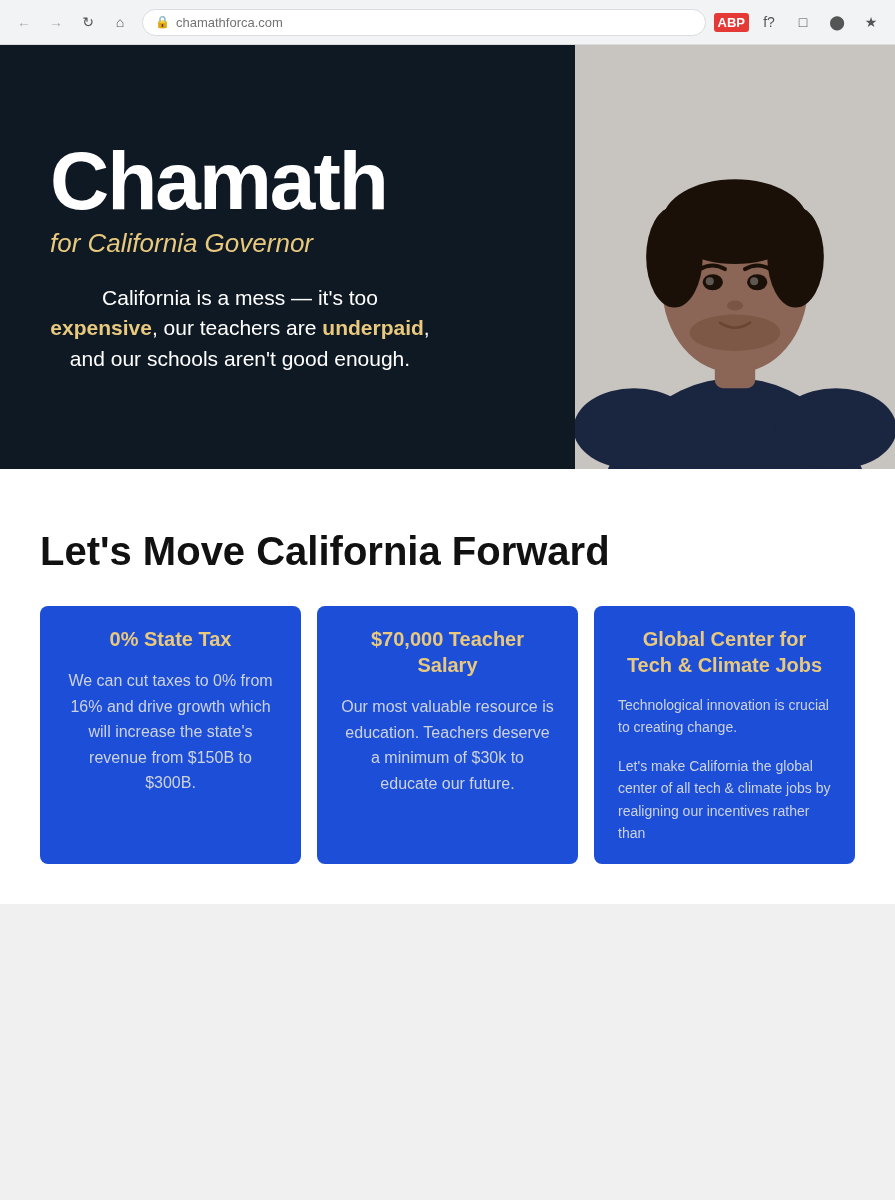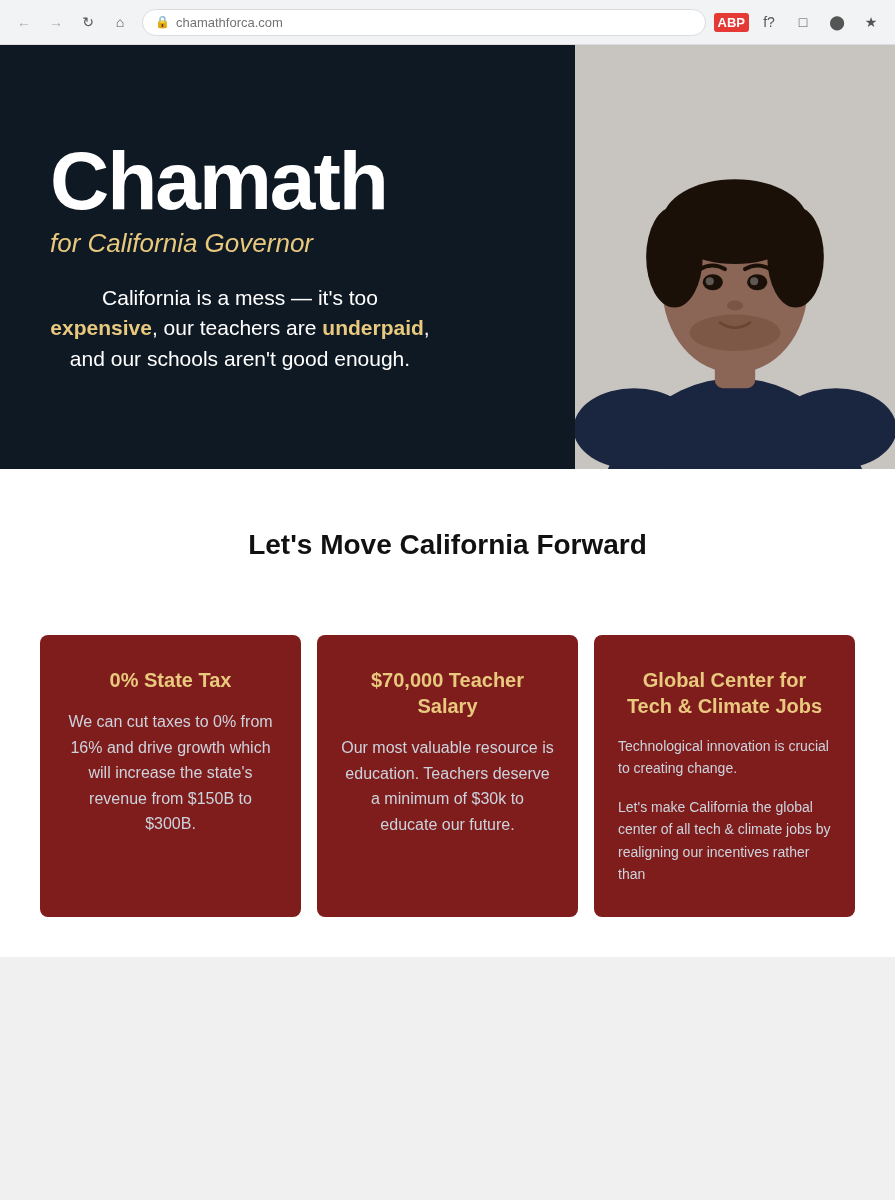--- a/index.html
+++ b/index.html
@@ -183,39 +183,39 @@
       height: 100%;
     }
 
     
     .main-section {
       background: white;
       padding: 60px 40px 40px;
     }
 
     .section-title {
-      font-size: 28px;
+      font-size: 40px;
       font-weight: 800;
       color: #111;
-      text-align: center;
-      margin-bottom: 74px;
+      text-align: left;
+      margin-bottom: 32px;
     }
 
     
     .cards-row {
       display: flex;
       gap: 16px;
       align-items: stretch;
     }
 
     .policy-card {
       flex: 1;
-      background: #7f1d1d;
+      background: #1d4ed8;
       border-radius: 8px;
-      padding: 32px 24px;
+      padding: 20px 24px;
       color: white;
       display: flex;
       flex-direction: column;
       gap: 16px;
     }
 
     .card-title {
       font-size: 20px;
       font-weight: 700;
       color: #e8c97e;

